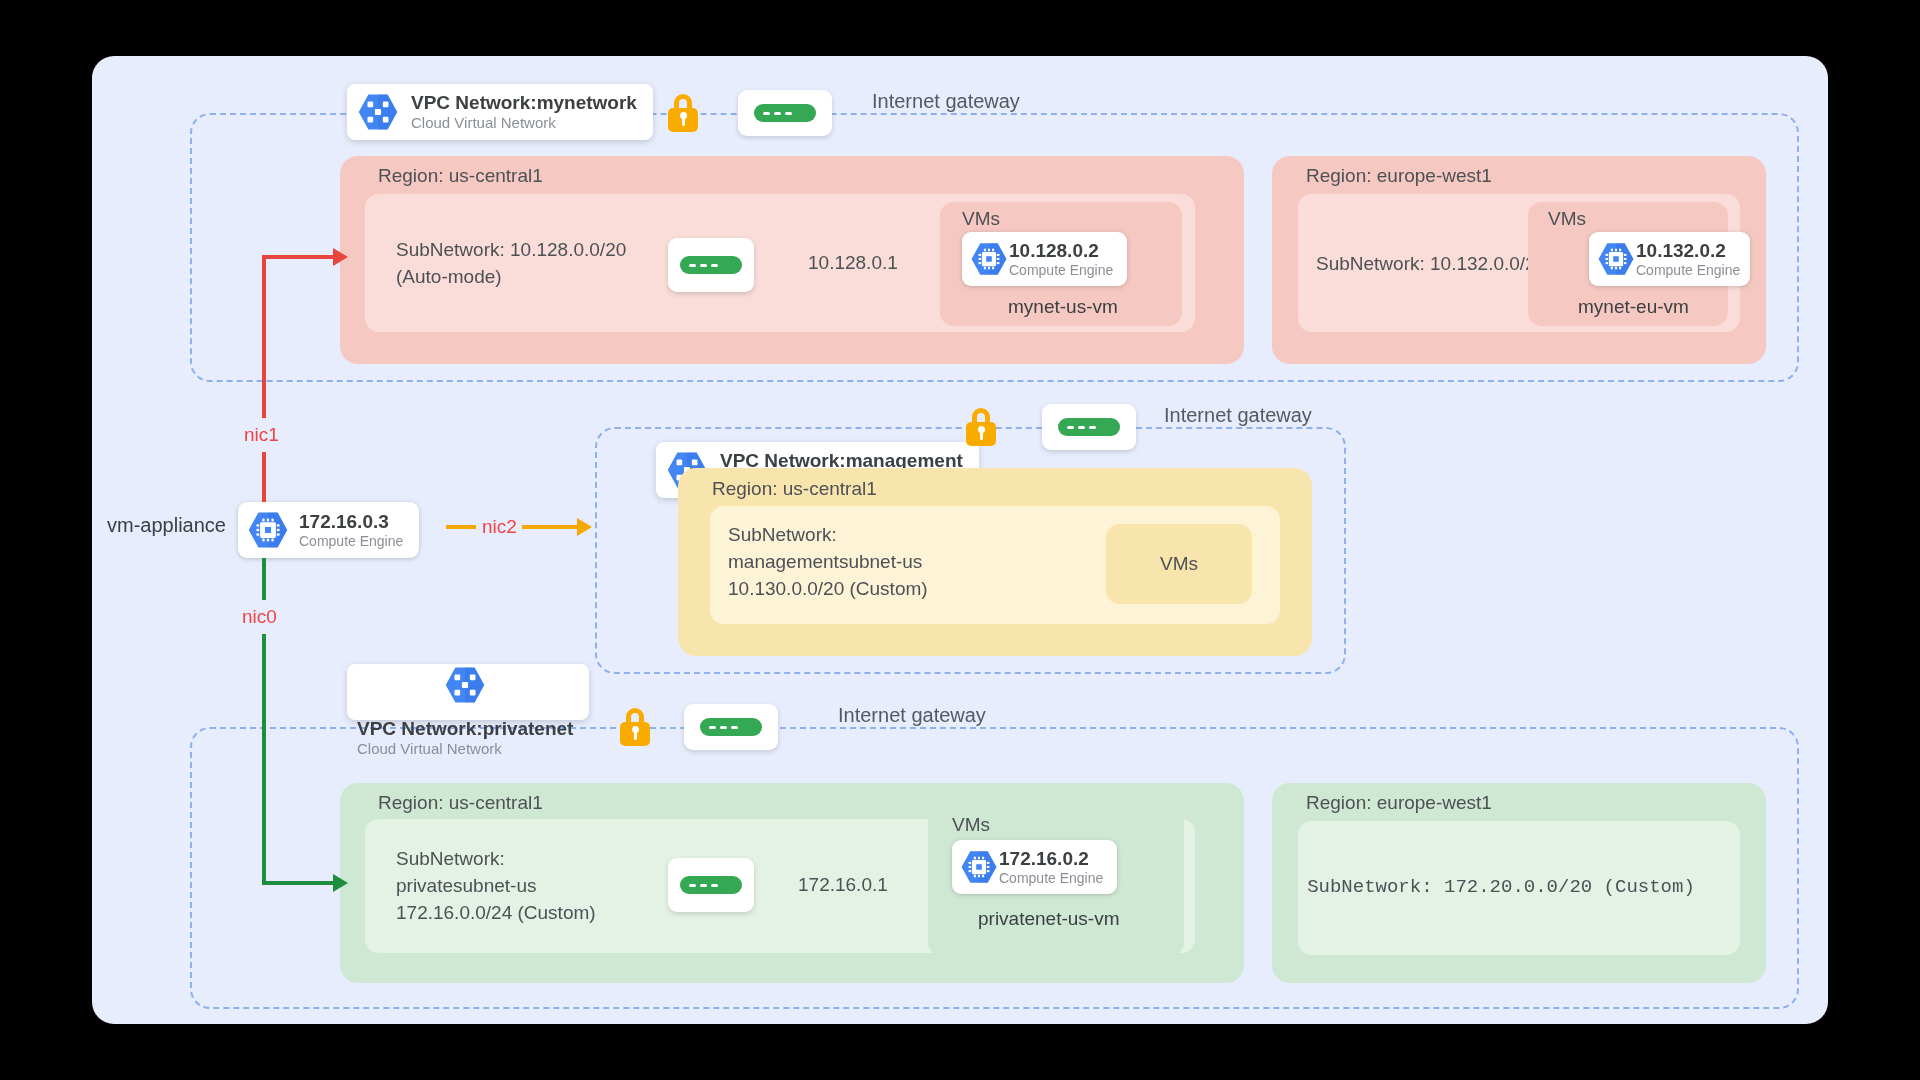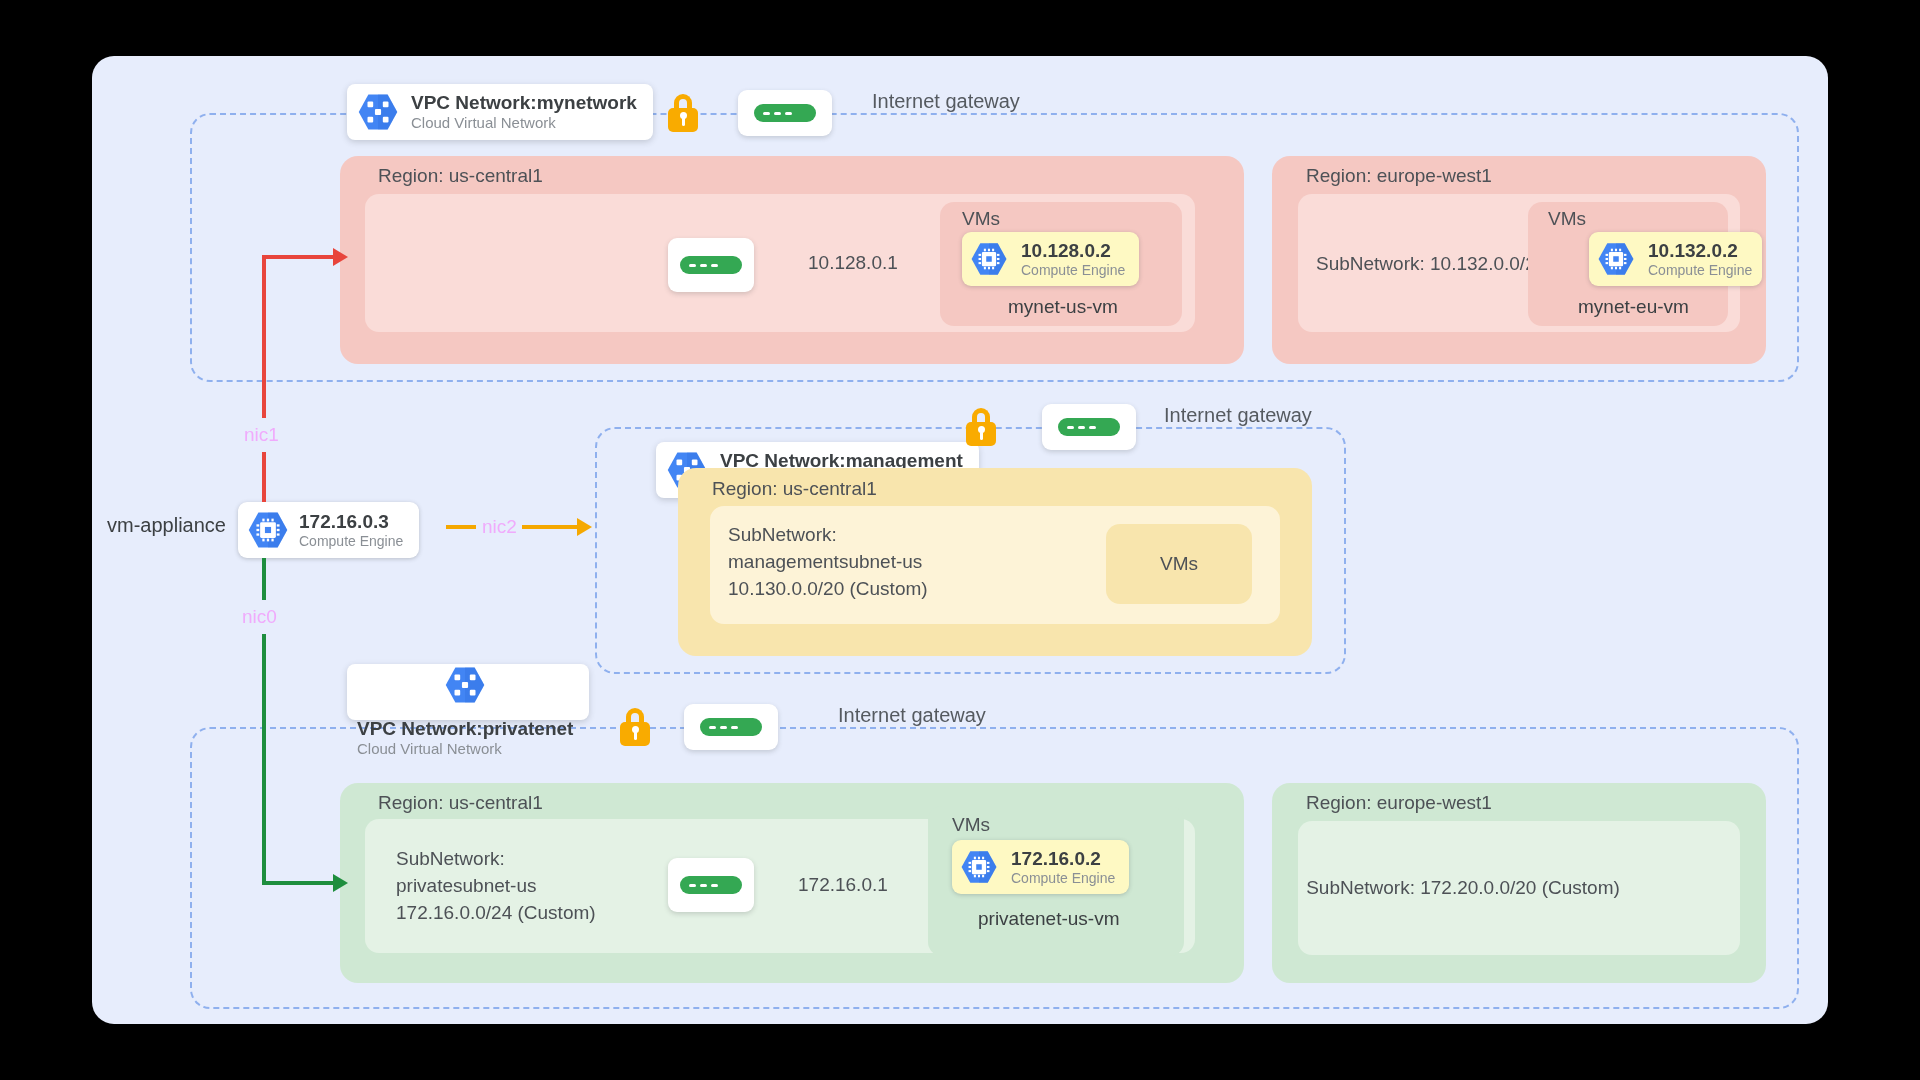--- a/index.html
+++ b/index.html
@@ -45,38 +45,38 @@
   .inner.green{background:#e4f2e5;}
   .subnet-text{position:absolute;font-size:19px;color:#4d5156;line-height:27px;white-space:nowrap;}
   .ip-text{position:absolute;font-size:19px;color:#4d5156;white-space:nowrap;}
 
   .vms-box{position:absolute;border-radius:14px;}
   .vms-box.pink{background:#f5c8c2;}
   .vms-box.green{background:#cfe8d3;}
   .vms-box.yellow{background:#f8e5ad;display:flex;align-items:center;justify-content:center;}
   .vms-label{position:absolute;font-size:19px;color:#4d5156;}
 
-  .vm-card{position:absolute;height:54px;background:#fef9c3;border-radius:9px;display:inline-flex;align-items:center;
-    gap:13px;padding:0 14px 0 8px;box-shadow:0 1px 4px rgba(60,64,67,.25);}
+  .vm-card{position:absolute;height:54px;background:#ffffff;border-radius:9px;display:inline-flex;align-items:center;
+    gap:1px;padding:0 14px 0 8px;box-shadow:0 1px 4px rgba(60,64,67,.25);}
   .vm-card::after{content:"";position:absolute;inset:0;transform:translate(6px,6px);background:#fff;
     border-radius:9px;z-index:-1;box-shadow:2px 3px 6px rgba(60,64,67,.18);}
   .vm-ip{font-size:19px;font-weight:700;color:#3c4043;line-height:1.15;white-space:nowrap;}
   .vm-prod{font-size:14px;color:#8a8f95;line-height:1.15;white-space:nowrap;}
   .vm-name{position:absolute;font-size:19px;color:#3c4043;white-space:nowrap;}
 
   
   .seg{position:absolute;}
   .seg.red{background:#e8453c;}
   .seg.grn{background:#1e8e3e;}
   .seg.yel{background:#f5a800;}
   .ah{position:absolute;width:0;height:0;border-top:9px solid transparent;border-bottom:9px solid transparent;}
   .ah.red{border-left:15px solid #e8453c;}
   .ah.grn{border-left:15px solid #1e8e3e;}
   .ah.yel{border-left:15px solid #f5a800;}
-  .nic-label{position:absolute;font-size:19px;color:#f0abfc;white-space:nowrap;}
+  .nic-label{position:absolute;font-size:19px;color:#ef4444;white-space:nowrap;}
 
   .appliance-label{position:absolute;font-size:20px;color:#3c4043;white-space:nowrap;}
   .appliance-card{position:absolute;height:56px;background:#fff;border-radius:9px;display:inline-flex;align-items:center;
     gap:10px;padding:0 16px 0 9px;box-shadow:0 1px 4px rgba(60,64,67,.28);}
   .appliance-card::after{content:"";position:absolute;inset:0;transform:translate(6px,6px);background:#fff;
     border-radius:9px;z-index:-1;box-shadow:2px 3px 6px rgba(60,64,67,.18);}
 </style>
 </head>
 <body>
 
@@ -147,20 +147,24 @@
         <i></i>
         <i></i>
         <i></i>
       </div>
   </div>
   <div class="gw-label" style="left:872px;top:90px;">Internet gateway</div>
 
   <div class="region pink" style="left:340px;top:156px;width:904px;height:208px;"></div>
   <div class="region-label" style="left:378px;top:165px;">Region: us-central1</div>
   <div class="inner pink" style="left:365px;top:194px;width:830px;height:138px;"></div>
+  <div class="subnet-text" style="left:396px;top:236px;">
+    <div>SubNetwork: 10.128.0.0/20</div>
+    <div>(Auto-mode)</div>
+  </div>
   <div class="router-card" style="left:668px;top:238px;width:86px;height:54px;">
     <div class="pill">
         <i></i>
         <i></i>
         <i></i>
       </div>
   </div>
   <div class="ip-text" style="left:808px;top:252px;">10.128.0.1</div>
   <div class="vms-box pink" style="left:940px;top:202px;width:242px;height:124px;"></div>
   <div class="vms-label" style="left:962px;top:208px;">VMs</div>
@@ -279,21 +283,21 @@
     <div>
       <div class="vm-ip">172.16.0.2</div>
       <div class="vm-prod">Compute Engine</div>
     </div>
   </div>
   <div class="vm-name" style="left:978px;top:908px;">privatenet-us-vm</div>
 
   <div class="region green" style="left:1272px;top:783px;width:494px;height:200px;"></div>
   <div class="region-label" style="left:1306px;top:792px;">Region: europe-west1</div>
   <div class="inner green" style="left:1298px;top:821px;width:442px;height:134px;"></div>
-  <div class="subnet-text" style="left:1242px;top:874px;width:442px;text-align:center;">SubNetwork: 172.20.0.0/20 (Custom)</div>
+  <div class="subnet-text" style="left:1280px;top:874px;width:442px;text-align:center;font-family:Liberation Mono, monospace;">SubNetwork: 172.20.0.0/20 (Custom)</div>
 
   <div class="appliance-label" style="left:107px;top:514px;">vm-appliance</div>
   <div class="appliance-card" style="left:238px;top:502px;">
     <svg class="hex" viewBox="0 0 48 48">
         <use href="#icon-ce"></use>
       </svg>
     <div>
       <div class="vm-ip">172.16.0.3</div>
       <div class="vm-prod">Compute Engine</div>
     </div>

